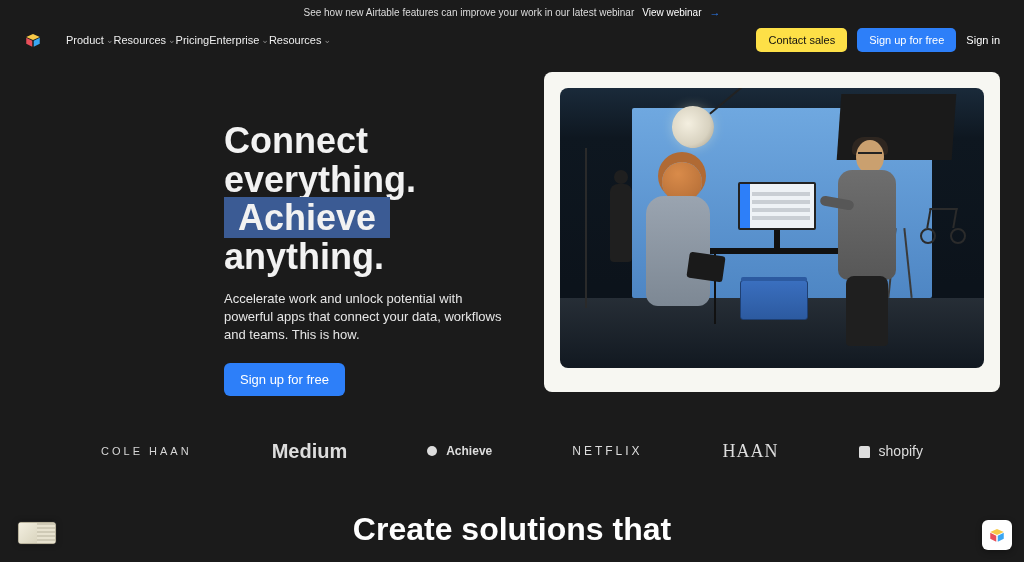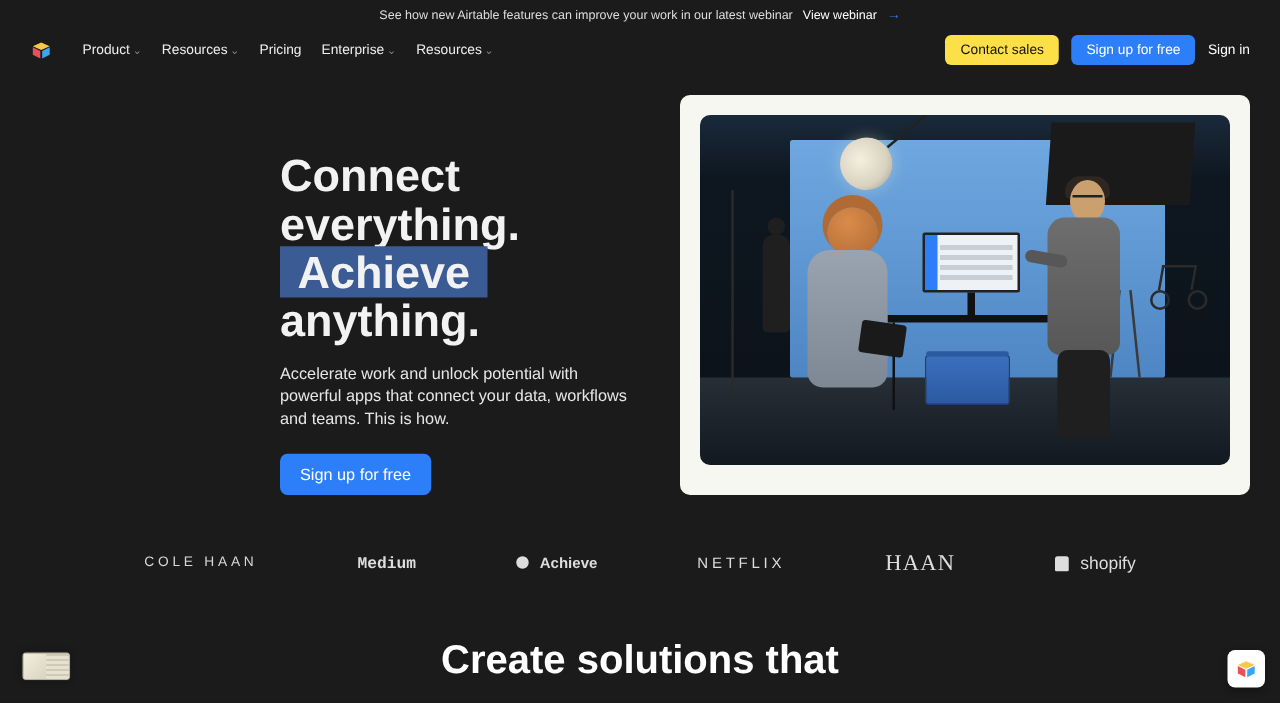--- a/index.html
+++ b/index.html
@@ -35,41 +35,41 @@
     display: flex;
     align-items: center;
     padding: 6px 24px 12px;
     gap: 18px;
     font-size: 11px;
   }
   .logo {
     width: 18px; height: 18px; position: relative; margin-right: 6px;
   }
   .logo svg { width: 100%; height: 100%; }
-  .nav-items { display: flex; gap: 16px; align-items: center; }
+  .nav-items { display: flex; align-items: center; }
   .nav-item { display: inline-flex; align-items: center; gap: 2px; color: #eee; cursor: pointer; }
   .chev { font-size: 9px; color: #888; }
   .nav-right { margin-left: auto; display: flex; gap: 10px; align-items: center; }
   .btn {
     padding: 6px 12px;
     border-radius: 5px;
     font-size: 11px;
     cursor: pointer;
     border: none;
   }
   .btn-white { background: #fde047; color: #111; }
   .btn-blue { background: #2d7ff9; color: #fff; }
   .signin { color: #fff; font-size: 11px; cursor: pointer; }
 
   
   .hero {
     display: flex;
     padding: 8px 24px 0 24px;
     gap: 20px;
-    align-items: flex-end;
+    align-items: flex-start;
   }
   .hero-left {
     flex: 0 0 auto;
     padding-left: 200px;
     padding-top: 50px;
     width: 500px;
   }
   .hero-title {
     font-size: 36px;
     font-weight: 600;
@@ -228,21 +228,21 @@
   .logos {
     display: flex;
     justify-content: center;
     align-items: center;
     gap: 80px;
     padding: 44px 0 0;
     color: #ddd;
   }
   .logo-item { display: flex; align-items: center; gap: 6px; font-size: 13px; }
   .colehaan { letter-spacing: 3px; font-size: 11px; font-weight: 500; color: #d6d6d6; }
-  .medium { font-family: Liberation Mono, monospace; font-weight: 700; font-size: 13px; }
+  .medium { font-family: Liberation Sans, sans-serif; font-weight: 700; font-size: 20px; }
   .expedia { font-size: 12px; font-weight: 600; }
   .expedia .dot { width:10px;height:10px;border-radius:50%;background:#ddd;display:inline-block;margin-right:3px; }
   .netflix { letter-spacing: 3px; font-size: 12px; font-weight: 500; }
   .time { font-family: "Times New Roman", serif; font-size: 18px; letter-spacing: 1px; }
   .shopify { font-size: 14px; font-weight: 400; }
   .shopify .bag { width:11px;height:12px;background:#ddd;display:inline-block;border-radius:2px 2px 1px 1px;margin-right:3px;position:relative;top:1px; }
 
   
   .second-heading {
     text-align: center;

